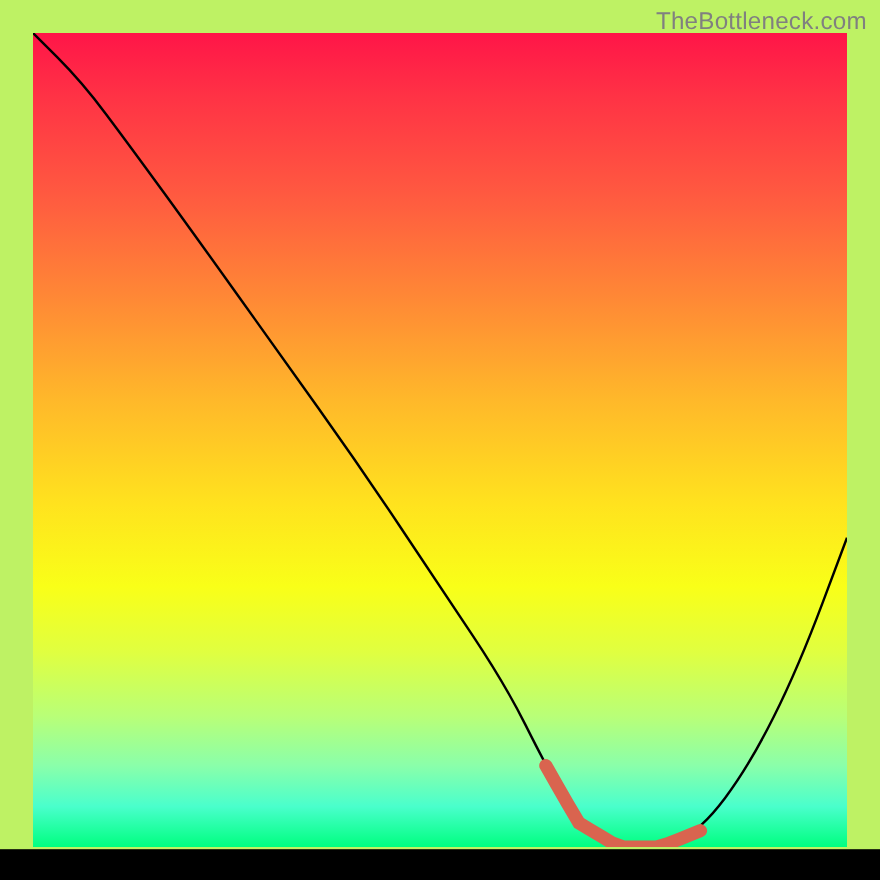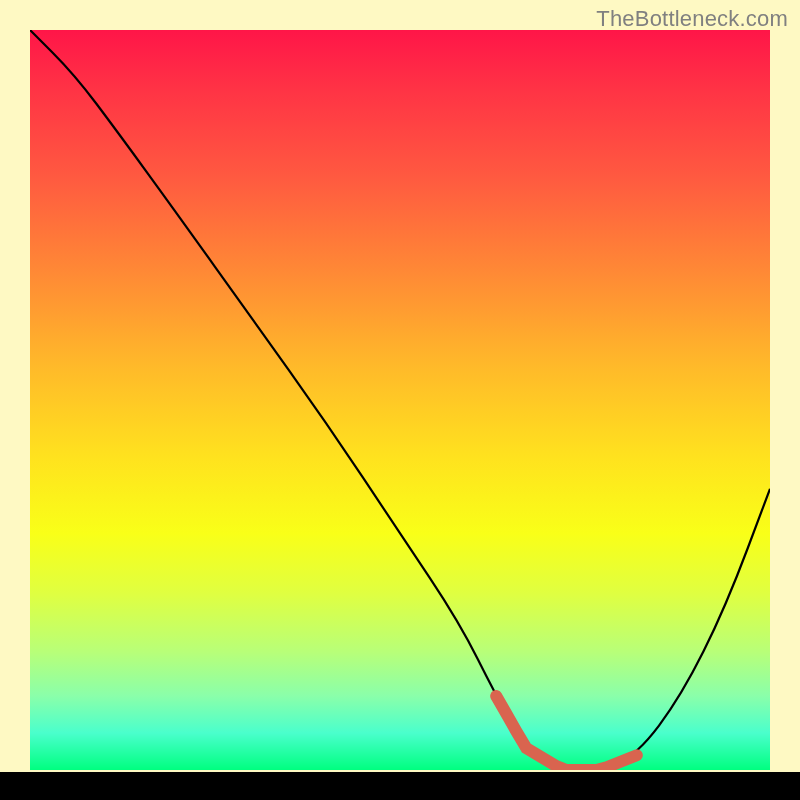--- a/index.html
+++ b/index.html
@@ -1,21 +1,21 @@
 <!DOCTYPE html>
 <html><head>
 <meta charset="utf-8">
 <style>
   * { margin: 0; padding: 0; box-sizing: border-box; }
   html, body { width: 800px; height: 800px; background: #000; font-family: Arial, sans-serif; }
   .chart-container {
     position: relative;
     width: 800px;
     height: 772px;
-    background: #fef9c3;
+    background: #bef264;
   }
   .plot-area {
     position: absolute;
     left: 30px;
     top: 30px;
     width: 740px;
     height: 740px;
     overflow: hidden;
   }
   .gradient-bg {

